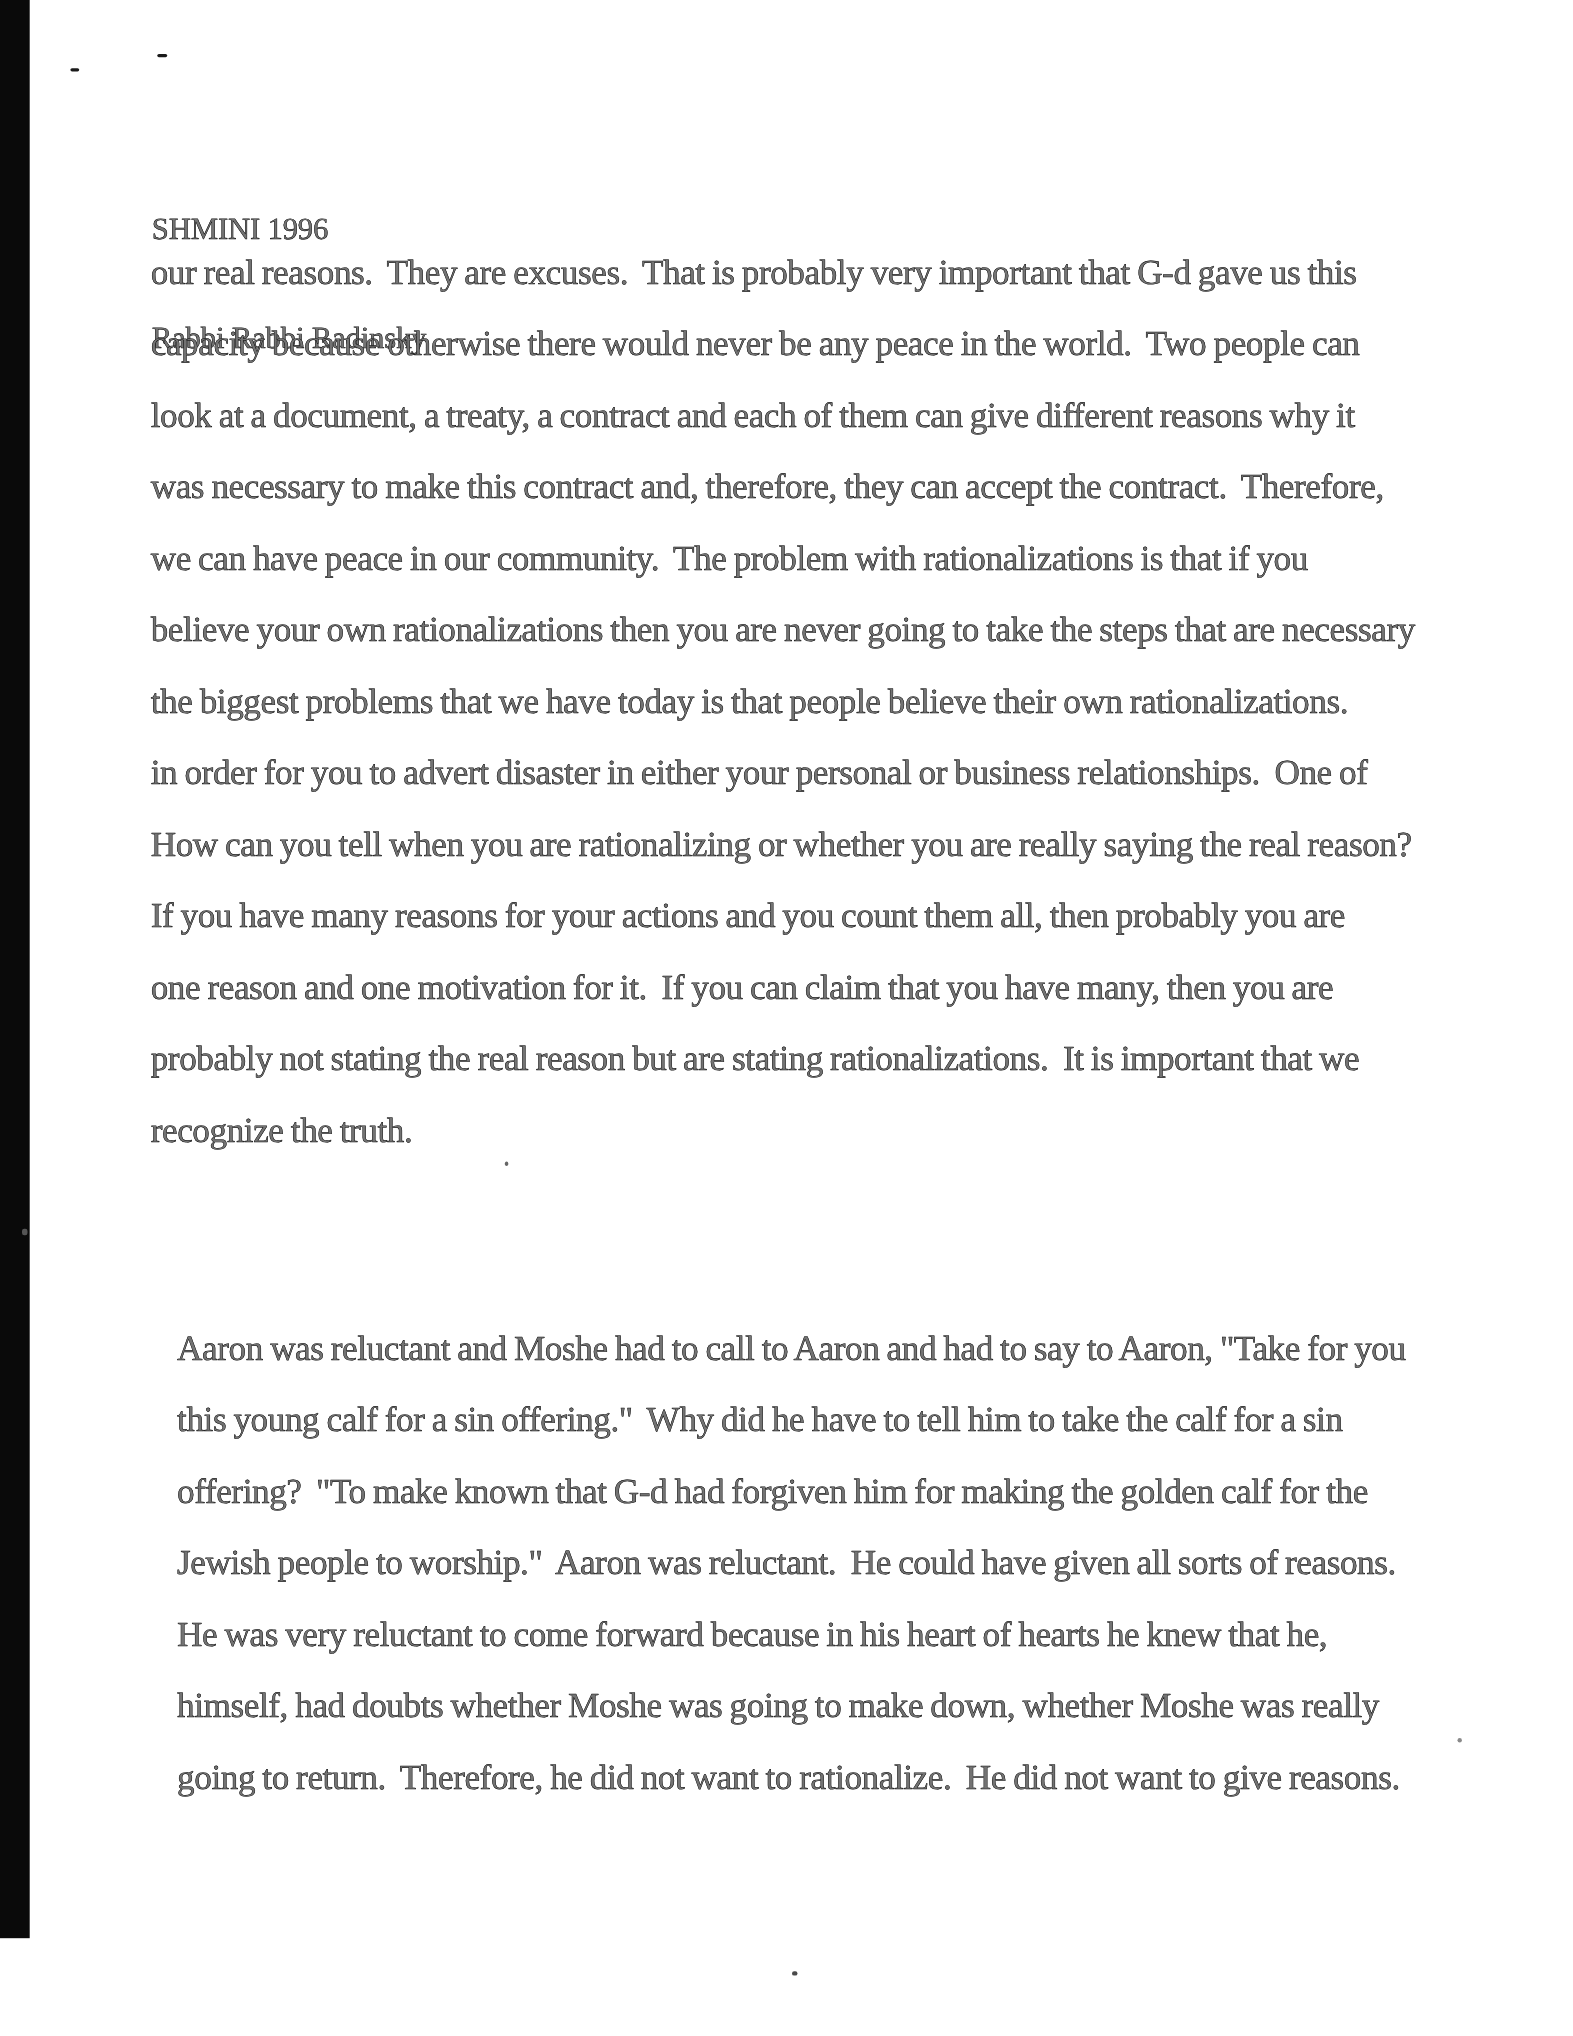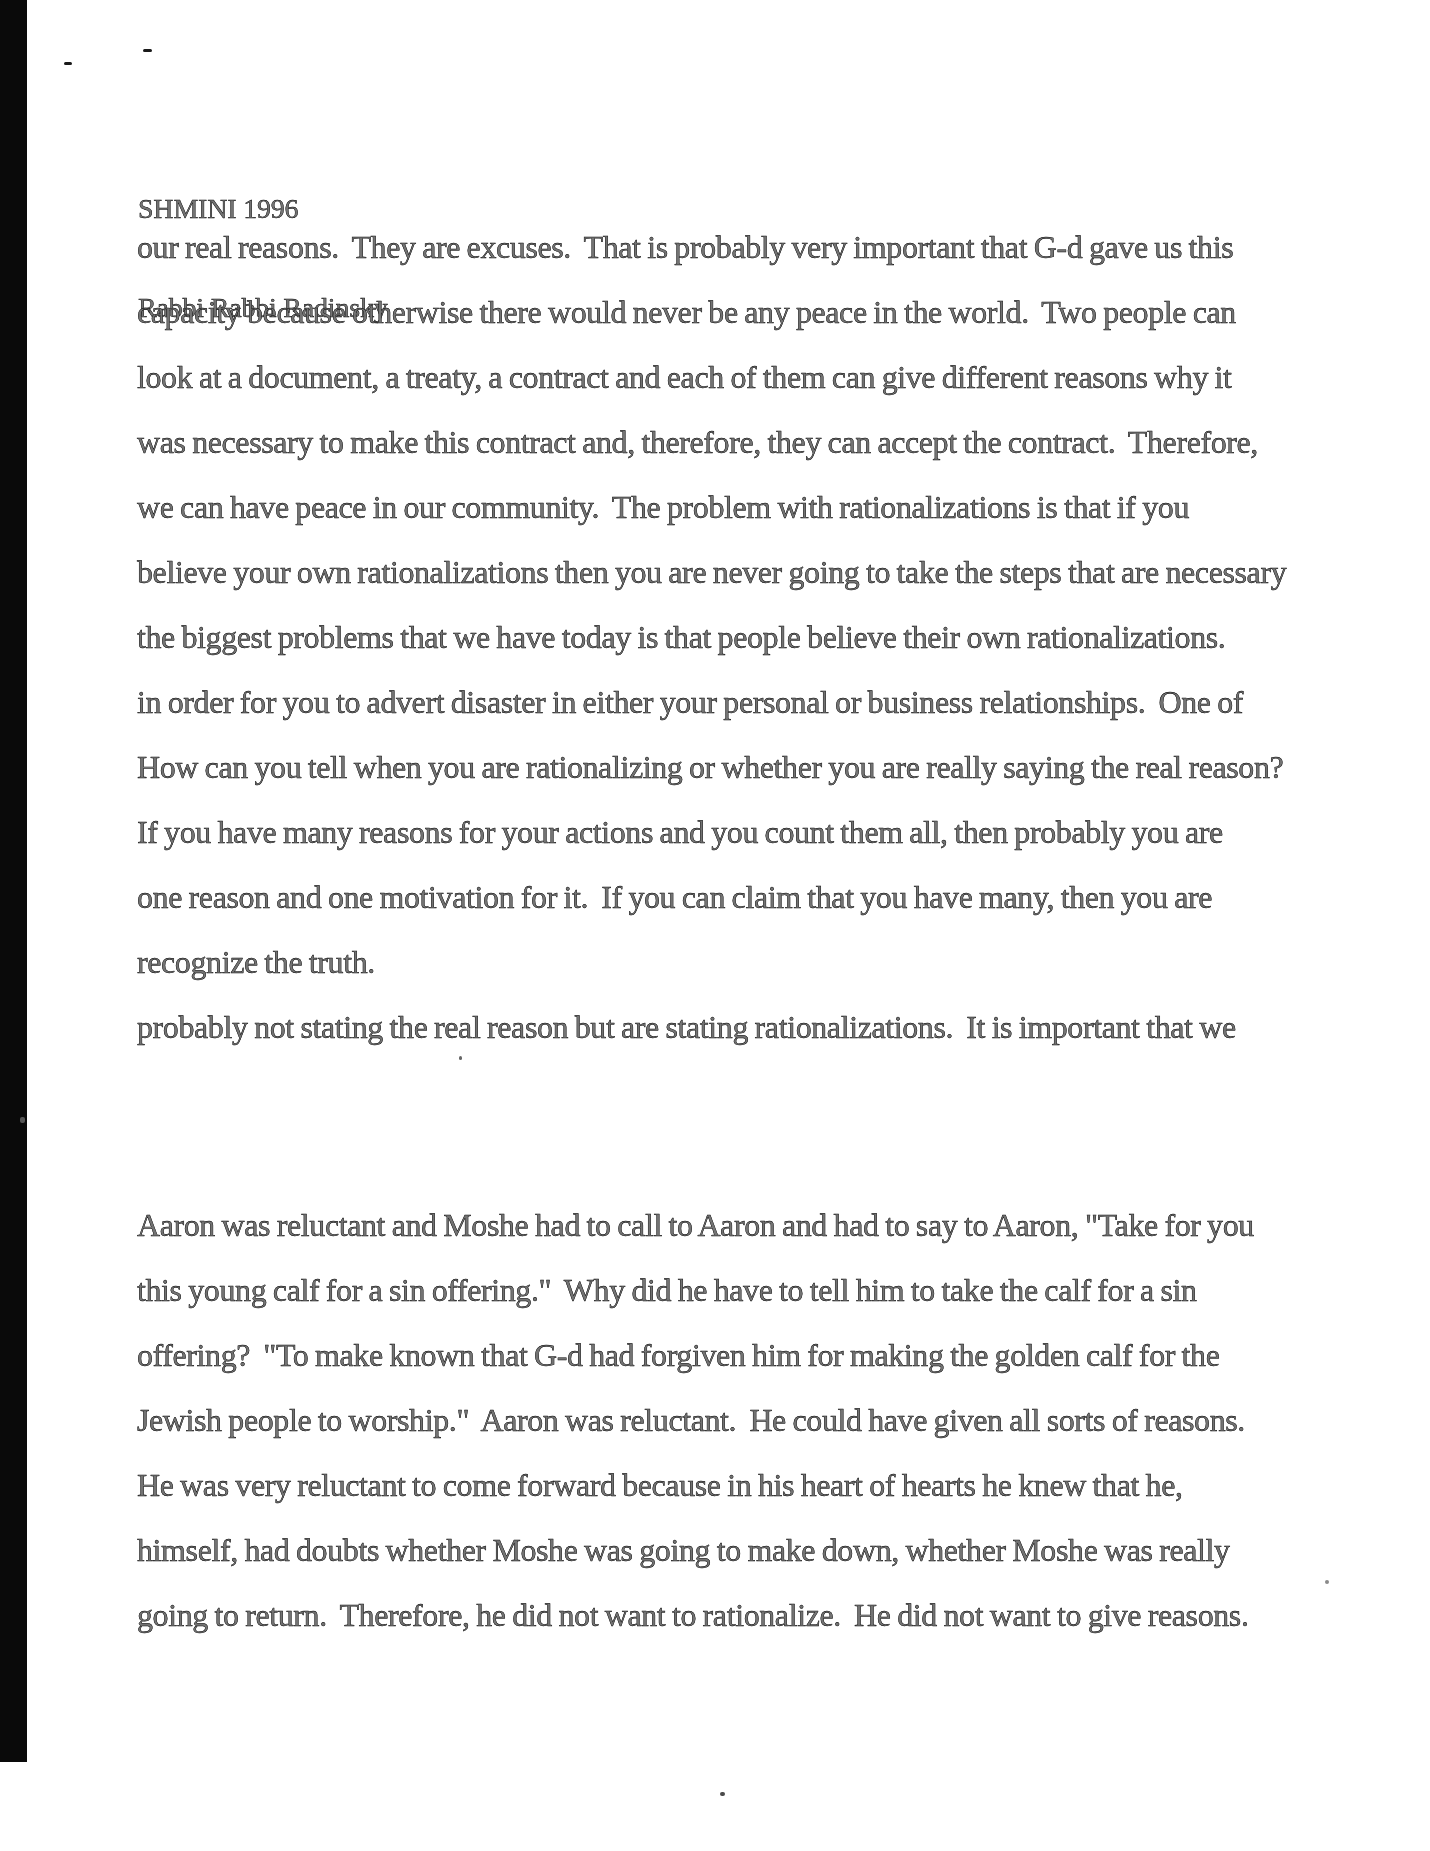--- a/index.html
+++ b/index.html
@@ -45,21 +45,21 @@
     word-spacing: -1px;
     -webkit-text-stroke: 0.35px #0d0d0d;
     text-shadow: 0 0 0.5px rgba(0,0,0,0.85);
   }
   .para .line {
     height: 65px;
     line-height: 65px;
     white-space: pre;
   }
   .p1 { top: 215px; }
-  .p2 { top: 1193px; }
+  .p2 { top: 1193px; margin-left: 24px; }
   
   .speck {
     position: absolute;
     background: #1a1a1a;
     border-radius: 2px;
   }
   .speck.s1 { left: 143px; top: 49px;  width: 9px; height: 3px; }
   .speck.s2 { left: 64px;  top: 62px;  width: 8px; height: 3px; }
   .speck.s3 { left: 20px;  top: 1117px; width: 5px; height: 6px; background:#555; }
   .speck.s4 { left: 459px; top: 1056px; width: 3px; height: 4px; background:#666; }
@@ -90,22 +90,22 @@
     <div class="line">capacity because otherwise there would never be any peace in the world.  Two people can</div>
     <div class="line">look at a document, a treaty, a contract and each of them can give different reasons why it</div>
     <div class="line">was necessary to make this contract and, therefore, they can accept the contract.  Therefore,</div>
     <div class="line">we can have peace in our community.  The problem with rationalizations is that if you</div>
     <div class="line">believe your own rationalizations then you are never going to take the steps that are necessary</div>
     <div class="line">the biggest problems that we have today is that people believe their own rationalizations.</div>
     <div class="line">in order for you to advert disaster in either your personal or business relationships.  One of</div>
     <div class="line">How can you tell when you are rationalizing or whether you are really saying the real reason?</div>
     <div class="line">If you have many reasons for your actions and you count them all, then probably you are</div>
     <div class="line">one reason and one motivation for it.  If you can claim that you have many, then you are</div>
+    <div class="line">probably not stating the real reason but are stating rationalizations.  It is important that we</div>
     <div class="line">recognize the truth.</div>
-    <div class="line">probably not stating the real reason but are stating rationalizations.  It is important that we</div>
   </div>
 
   <div class="para p2">
     <div class="line">Aaron was reluctant and Moshe had to call to Aaron and had to say to Aaron, "Take for you</div>
     <div class="line">this young calf for a sin offering."  Why did he have to tell him to take the calf for a sin</div>
     <div class="line">offering?  "To make known that G-d had forgiven him for making the golden calf for the</div>
     <div class="line">Jewish people to worship."  Aaron was reluctant.  He could have given all sorts of reasons.</div>
     <div class="line">He was very reluctant to come forward because in his heart of hearts he knew that he,</div>
     <div class="line">himself, had doubts whether Moshe was going to make down, whether Moshe was really</div>
     <div class="line">going to return.  Therefore, he did not want to rationalize.  He did not want to give reasons.</div>

